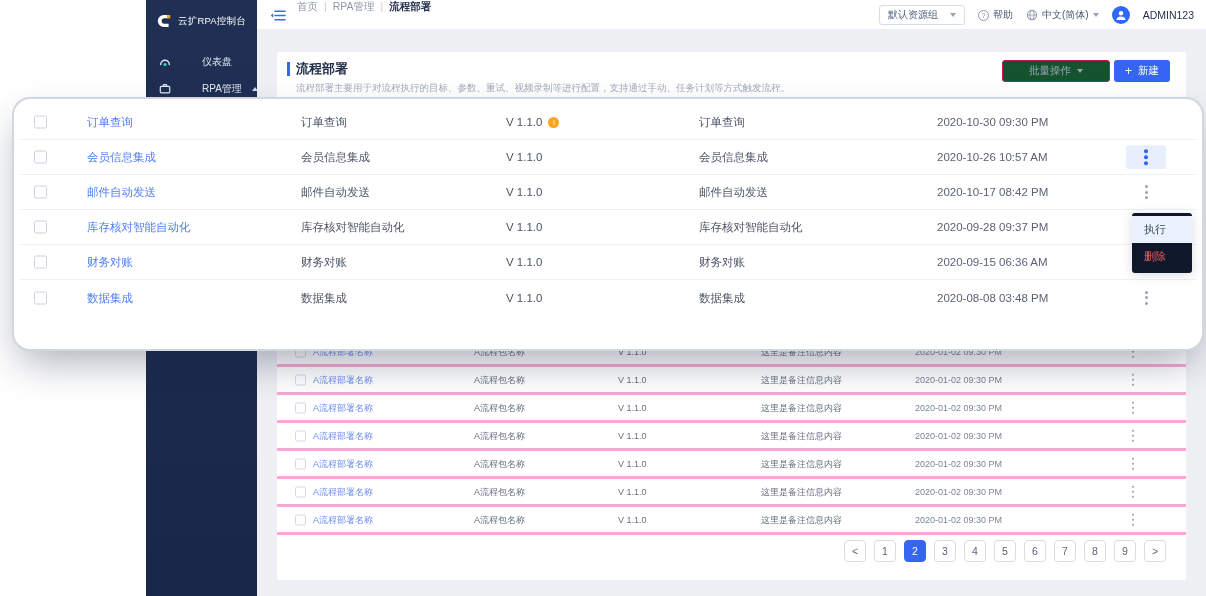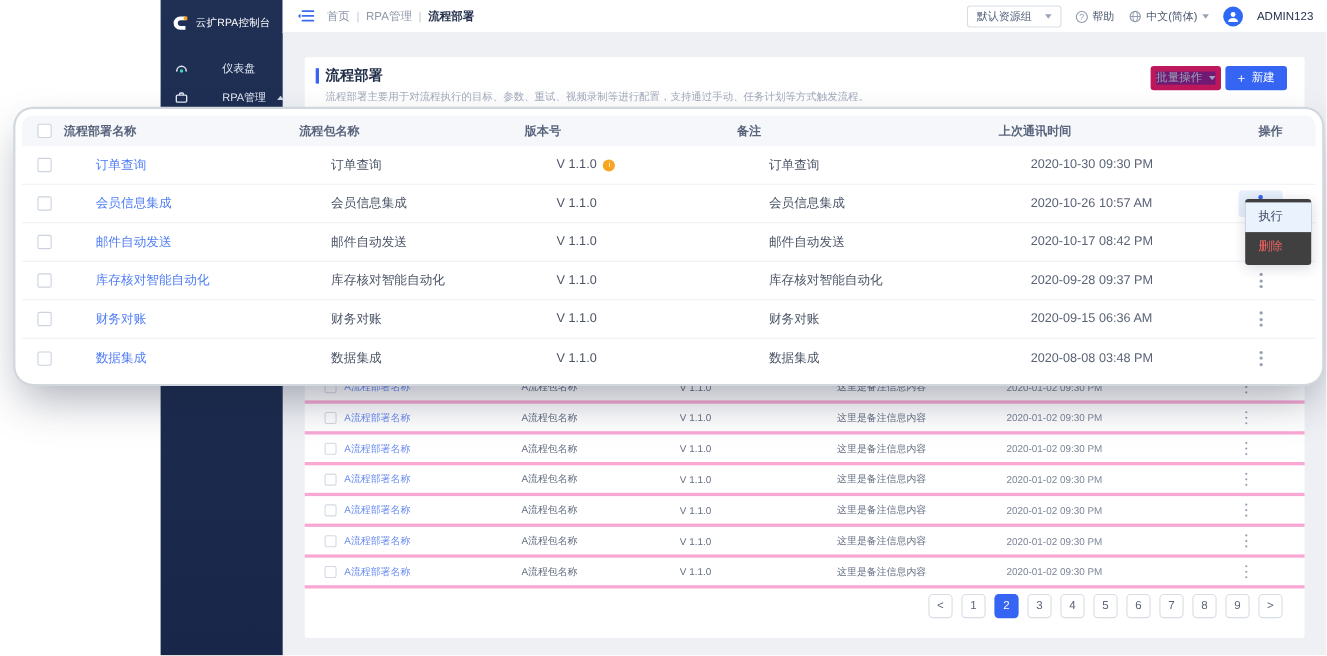--- a/index.html
+++ b/index.html
@@ -14,21 +14,21 @@
   .logo-text { color:#fff; font-size:9.5px; font-weight:normal; letter-spacing:.2px; white-space:nowrap; }
   .nav-item { position:absolute; left:13px; display:flex; align-items:center; gap:7px; cursor:pointer; }
   .nav-item .lbl { color:#e3e9f4; font-size:10px; white-space:nowrap;margin-left:24px; }
   .caret-up { width:0; height:0; border-left:3.5px solid transparent; border-right:3.5px solid transparent;
               border-bottom:4px solid #cfd8ea; margin-left:3px; }
 
   
   .topbar { position:absolute; left:257px; top:0; width:949px; height:30px; background:#fff;
             border-bottom:1px solid #edeff3; z-index:2; }
   .collapse-btn { position:absolute; left:13px; top:8px; cursor:pointer; }
-  .breadcrumb { position:absolute; left:40px; top:0; height:30px; display:flex; align-items:center;
+  .breadcrumb { position:absolute; left:40px; top:0; height:30px; display:flex; 
                 gap:6px; font-size:10.5px; color:#8e97a9; }
   .breadcrumb .sep { color:#c3c9d4; }
   .breadcrumb .current { color:#27334e; font-weight:bold; }
   .topbar-right { position:absolute; right:12px; top:0; height:30px; display:flex; align-items:center; gap:13px; }
   .res-select { display:flex; align-items:center; gap:12px; border:1px solid #d8dde6; border-radius:3px;
                 height:20px; padding:0 8px; font-size:10px; color:#55617c; cursor:pointer; background:#fff; }
   .chev-down { width:0; height:0; border-left:3.5px solid transparent; border-right:3.5px solid transparent;
                border-top:4px solid #9aa3b5; }
   .tb-item { display:flex; align-items:center; gap:4px; font-size:10px; color:#4c5870; cursor:pointer; }
   .help-circle { width:11px; height:11px; border:1px solid #8f98aa; border-radius:50%; color:#8f98aa;
@@ -40,21 +40,21 @@
   
   .content-bg { position:absolute; left:257px; top:30px; width:949px; height:566px; background:#eef0f4; z-index:0; }
   .card { position:absolute; left:277px; top:52px; width:909px; height:528px; background:#fff;
           border-radius:2px; z-index:1; }
   .title-accent { position:absolute; left:10px; top:10px; width:3px; height:14px; background:var(--accent,#3565f2); }
   .card-title { position:absolute; left:19px; top:8px; font-size:13px; font-weight:bold; color:#222f49; }
   .card-subtitle { position:absolute; left:19px; top:30px; font-size:9.5px; color:#a2aabb; white-space:nowrap; }
   .head-divider { position:absolute; left:20px; right:20px; top:45px; height:1px; background:#e9edf2; }
   .btn { position:absolute; top:8px; height:22px; display:flex; align-items:center; gap:6px;
          border-radius:3px; font-size:10.5px; cursor:pointer; }
-  .batch-btn { right:76px; padding:0 0; border:5px solid #be185d; color:#9aa3b5; background:#701a75; }
+  .batch-btn { right:76px; padding:0 26px; border:1px solid #be185d; color:#9aa3b5; background:#14532d; }
   .new-btn { right:16px; padding:0 11px; background:var(--accent,#3565f2); color:#fff; }
   .new-btn .plus { font-size:12px; line-height:1; }
 
   
   .bg-rows { position:absolute; left:0; top:287px; width:100%; }
   .brow { position:relative; height:28px; border-bottom:3px solid #f9a8d4; }
   .brow .cell { position:absolute; top:50%; transform:translateY(-50%); font-size:9px; color:#646e82; white-space:nowrap; }
   .brow .cb { position:absolute; left:18px; top:50%; transform:translateY(-50%); width:11px; height:11px;
               border:1px solid #d3d9e2; border-radius:2px; background:#fff; cursor:pointer; }
   .brow .c-name { left:36px; color:#6b8cf0; cursor:pointer; }
@@ -95,21 +95,21 @@
   .orow .c-name { left:38px; color:#4f7df5; cursor:pointer; }
   .orow .c-pkg  { left:252px; }
   .orow .c-ver  { left:457px; display:flex; align-items:center; gap:6px; }
   .orow .c-rem  { left:650px; }
   .orow .c-time { left:888px; color:#5a6375; }
   .orow .ops { position:absolute; left:1106px; top:50%; transform:translateY(-50%); width:40px;
                display:flex; justify-content:center; cursor:pointer; }
   .vbadge { width:11px; height:11px; border-radius:50%; background:#f8a523; color:#fff; font-size:7px;
             font-style:normal; line-height:11px; text-align:center; display:inline-block; }
 
-  .row-menu { position:absolute; left:1112px; top:76px; width:60px; background:#404040; border-radius:3px;
+  .row-menu { position:absolute; left:1112px; top:108px; width:60px; background:#0f172a; border-radius:3px;
               box-shadow:0 2px 12px rgba(20,30,60,.16); padding:3px 0; z-index:12; }
   .menu-item { height:27px; line-height:27px; padding-left:12px; font-size:11px; color:#3f4a61; cursor:pointer; }
   .menu-item.highlight { background:#e9f2fd; }
   .menu-item.danger { color:#f06262;font-family:Liberation Serif, serif; }
 </style>
 </head>
 <body>
 
 <div id="canvas">
 
@@ -323,29 +323,20 @@
         <span class="page-btn">5</span>
         <span class="page-btn">6</span>
         <span class="page-btn">7</span>
         <span class="page-btn">8</span>
         <span class="page-btn">9</span>
         <span class="page-btn">&gt;</span>
       </div>
   </div>
 
   <div class="overlay">
-    <div class="ohead">
-      <span class="cbx"></span>
-      <span class="hlbl h-name">流程部署名称</span>
-      <span class="hlbl h-pkg">流程包名称</span>
-      <span class="hlbl h-ver">版本号</span>
-      <span class="hlbl h-rem">备注</span>
-      <span class="hlbl h-time">上次通讯时间</span>
-      <span class="hlbl h-ops">操作</span>
-    </div>
     <div>
         <div class="orow">
           <span class="cbx"></span>
           <span class="cell c-name">订单查询</span>
           <span class="cell c-pkg">订单查询</span>
           <span class="cell c-ver">V 1.1.0<i class="vbadge">i</i></span>
           <span class="cell c-rem">订单查询</span>
           <span class="cell c-time">2020-10-30 09:30 PM</span>
         </div>
         <div class="orow">

